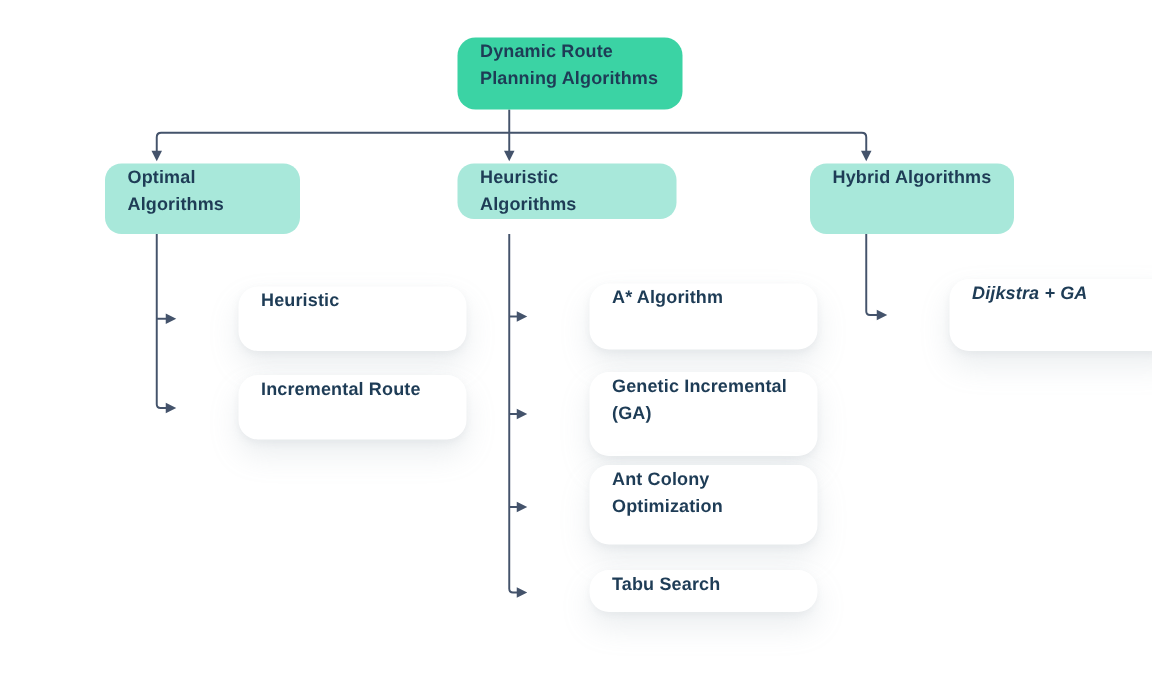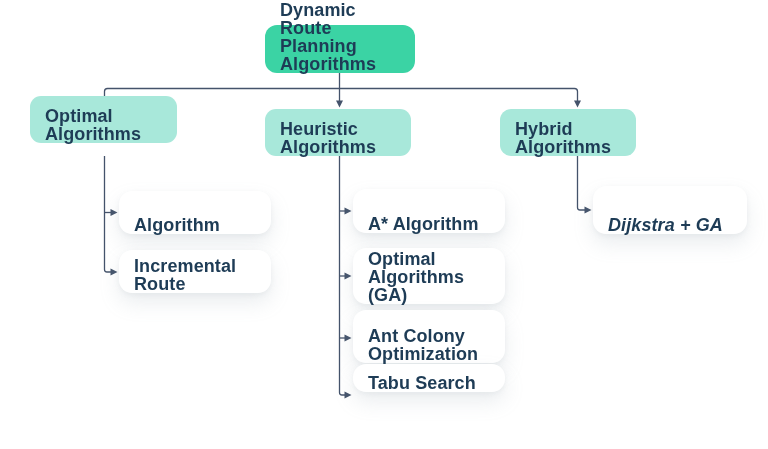--- a/index.html
+++ b/index.html
@@ -26,28 +26,29 @@
     stroke-width: 1.3;
     fill: none;
   }
   .arrowhead {
     fill: var(--connector, #44536b);
     stroke: none;
   }
   .node {
     position: absolute;
     display: flex;
-    align-items: flex-end;
+    align-items: flex-start;
     box-sizing: border-box;
     padding: 0 12px 0 15px;
-    font-size: 18px;
+    font-size: 12px;
     font-weight: 600;
     line-height: 18px;
     letter-spacing: 0.1px;
     color: var(--node_text, #1e3c56);
+    margin-left: 40px;
   }
   .root-node {
     background: var(--root_node_fill, #3bd3a4);
     border-radius: 12px;
   }
   .branch-node {
     background: var(--branch_node_fill, #a8e8da);
     border-radius: 11px;
   }
   .leaf-node {
@@ -86,47 +87,47 @@
     <path class="arrowhead" d="M344.5,391.5 V398.5 L351.5,395 Z"></path>
 
     <path class="connector-path" d="M577.5,156 V207.5 Q577.5,210 580,210 H585"></path>
     <path class="arrowhead" d="M584.5,206.5 V213.5 L591.5,210 Z"></path>
   </svg>
 
   <div class="node root-node" style="left:265px; top:25px; width:150px; height:48px;">
     <span>Dynamic Route Planning Algorithms</span>
   </div>
 
-  <div class="node branch-node" style="left:30px; top:96px; width:147px; height:47px;">
+  <div class="node branch-node" style="left:30px; top:109px; width:130px; height:47px;">
     <span>Optimal Algorithms</span>
   </div>
-  <div class="node branch-node" style="left:265px; top:109px; width:146px; height:47px;">
+  <div class="node branch-node" style="left:265px; top:109px; width:146px; height:37px;">
     <span>Heuristic Algorithms</span>
   </div>
   <div class="node branch-node" style="left:500px; top:109px; width:136px; height:47px;">
     <span>Hybrid Algorithms</span>
   </div>
 
   <div class="node leaf-node" style="left:119px; top:191px; width:152px; height:43px;">
-    <span>Algorithm</span>
+    <span>Heuristic</span>
   </div>
   <div class="node leaf-node" style="left:119px; top:250px; width:152px; height:43px;">
     <span>Incremental Route</span>
   </div>
 
   <div class="node leaf-node" style="left:353px; top:189px; width:152px; height:44px;">
     <span>A* Algorithm</span>
   </div>
   <div class="node leaf-node" style="left:353px; top:248px; width:152px; height:56px;">
-    <span>Optimal Algorithms (GA)</span>
+    <span>Genetic Incremental (GA)</span>
   </div>
   <div class="node leaf-node" style="left:353px; top:310px; width:152px; height:53px;">
     <span>Ant Colony Optimization</span>
   </div>
-  <div class="node leaf-node" style="left:353px; top:364px; width:152px; height:28px;">
+  <div class="node leaf-node" style="left:353px; top:380px; width:152px; height:28px;">
     <span>Tabu Search</span>
   </div>
 
   <div class="node leaf-node" style="left:593px; top:186px; width:154px; height:48px;font-style:italic;">
     <span>Dijkstra + GA</span>
   </div>
 
 </div>
 
 </body></html>

